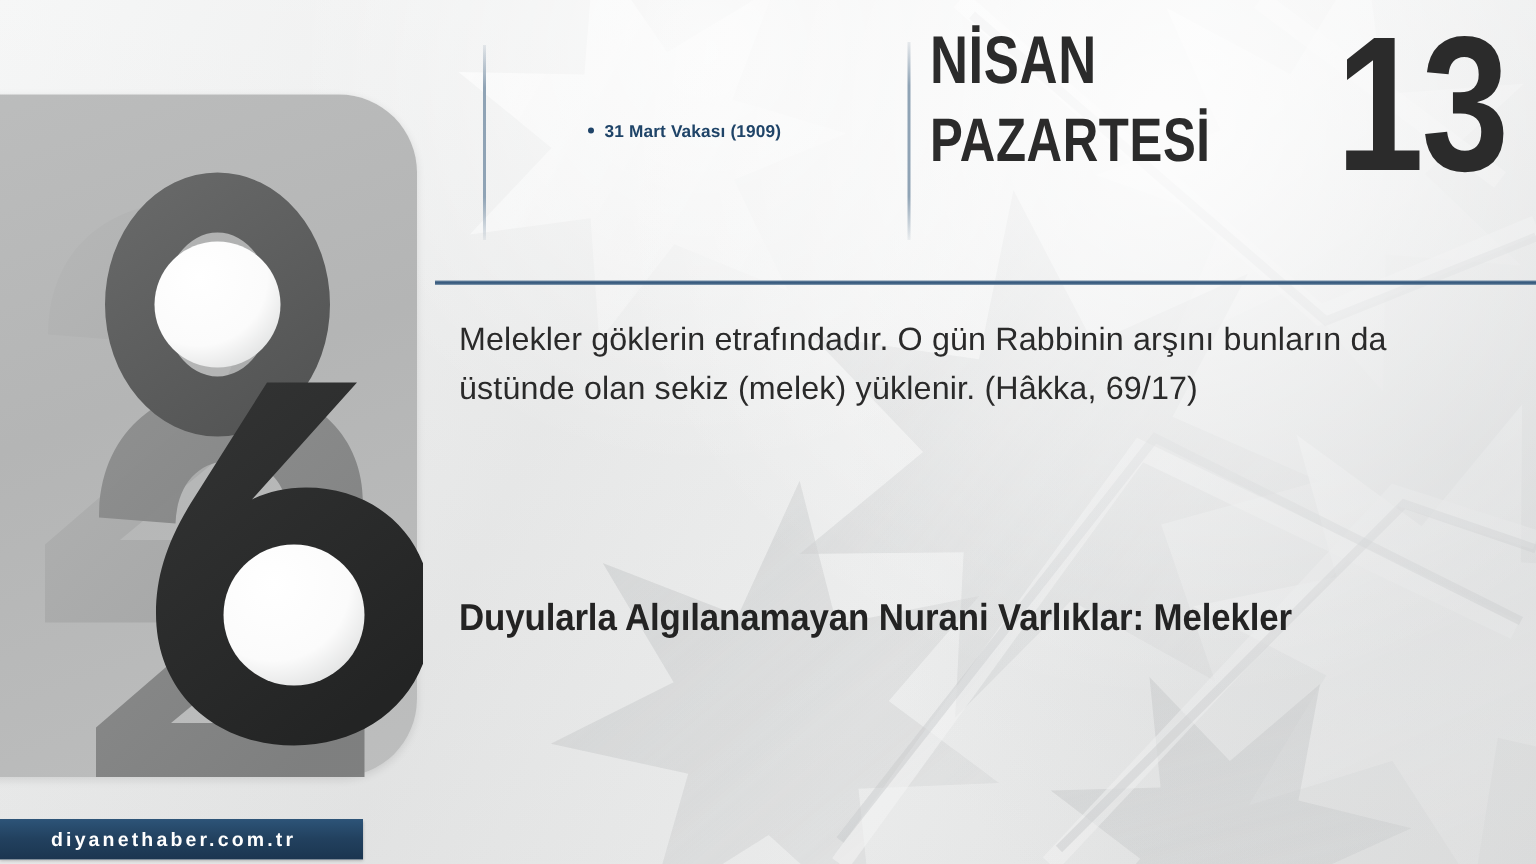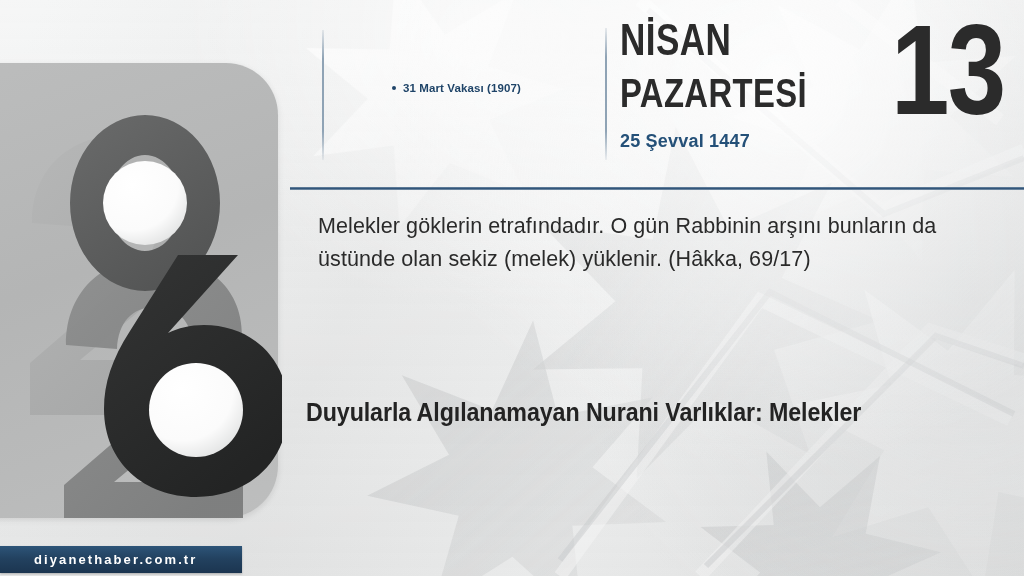--- a/index.html
+++ b/index.html
@@ -147,21 +147,20 @@
   
   .verse {
     position: absolute;
     left: 306px;
     top: 210px;
     width: 620px;
     font-size: 21.5px;
     line-height: 33px;
     color: #2a2a2a;
     letter-spacing: .1px;
-    margin-left: 12px;
   }
   .topic {
     position: absolute;
     left: 306px;
     top: 388px;
     width: 640px;
     font-size: 25px;
     line-height: 49px;
     font-weight: bold;
     color: #232323;
@@ -313,26 +312,25 @@
                  C156,323 173,306 196,306 Z" fill-rule="evenodd"></path>
         <circle cx="196" cy="347" r="47" fill="url(#lgDot)"></circle>
       </g>
     </svg>
   </div>
 
   <div class="vline vline-1"></div>
   <div class="vline vline-2"></div>
 
   <div class="event-note">
-    <span class="dot"></span><span>31 Mart Vakası (1907)</span>
+    <span class="dot"></span><span>31 Mart Vakası (1909)</span>
   </div>
 
   <div class="month">NİSAN</div>
   <div class="weekday">PAZARTESİ</div>
-  <div class="hijri">25 Şevval 1447</div>
   <div class="daynum">13</div>
 
   <div class="hline"></div>
 
   <div class="verse">Melekler göklerin etrafındadır. O gün Rabbinin arşını bunların da üstünde olan sekiz (melek) yüklenir. (Hâkka, 69/17)</div>
   <div class="topic">Duyularla Algılanamayan Nurani Varlıklar: Melekler</div>
 
   <div class="urlbar">
     <span class="txt">diyanethaber.com.tr</span>
   </div>

